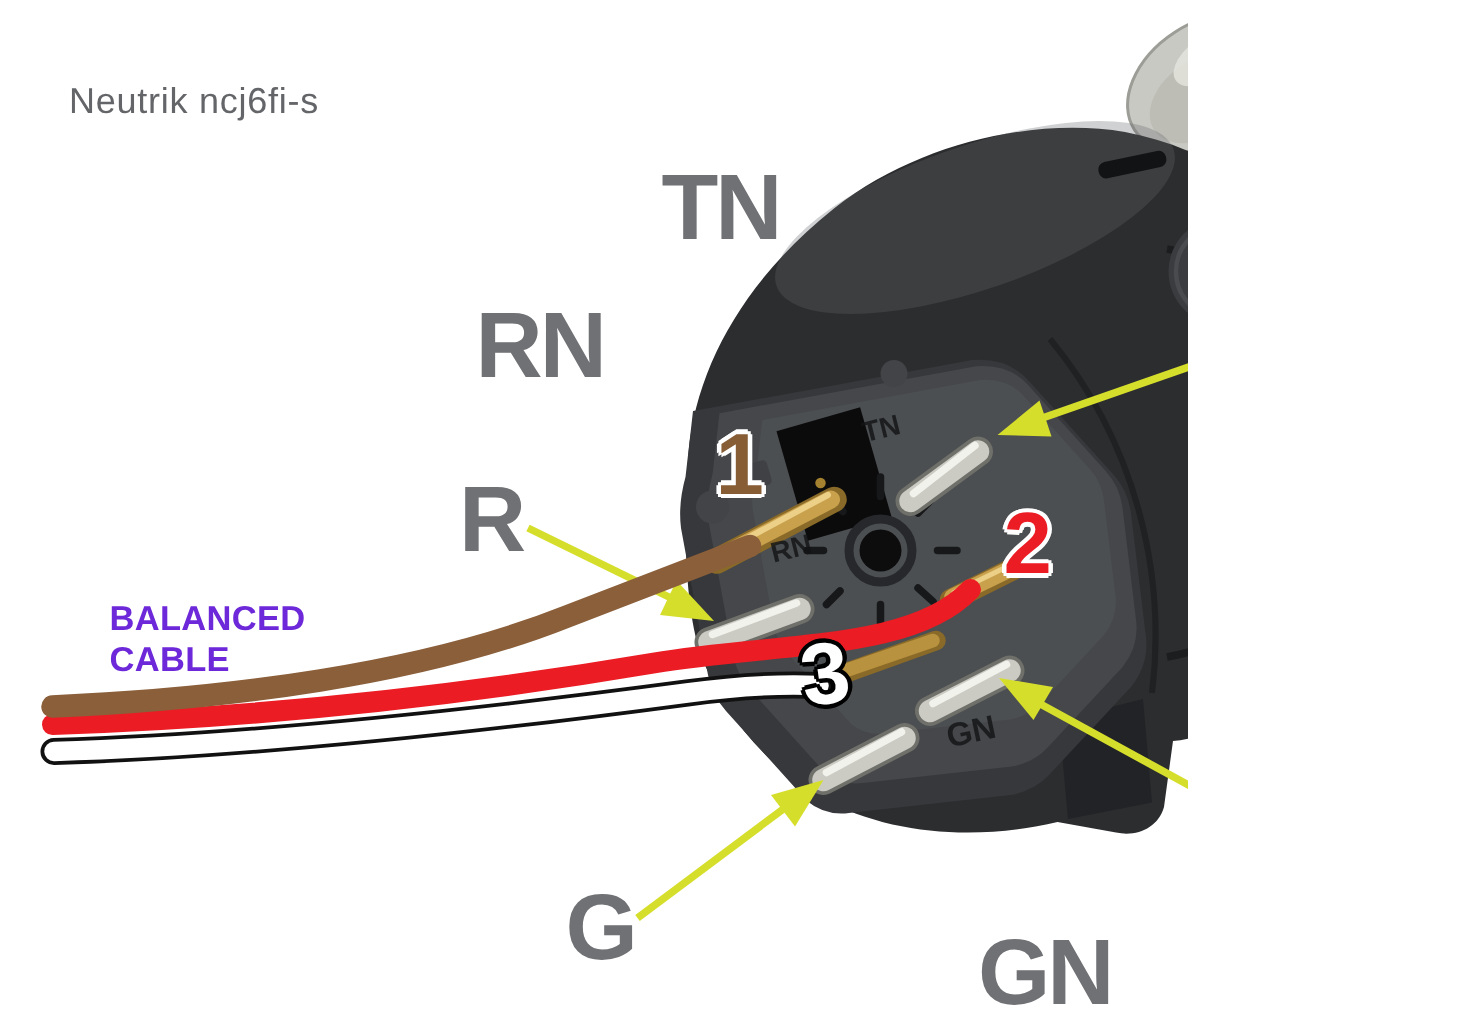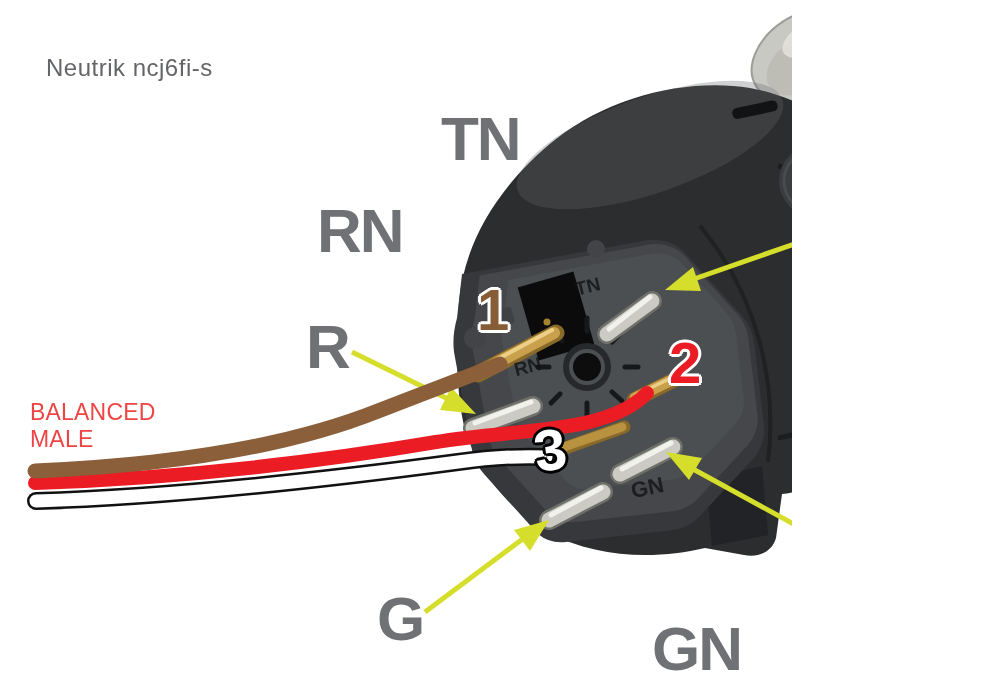--- a/index.html
+++ b/index.html
@@ -10,21 +10,21 @@
   .title{font-size:24px;font-weight:400;color:#646568;letter-spacing:.5px;}
   .lbl{font-size:62px;font-weight:700;color:#707174;letter-spacing:-2px;}
   .num{font-size:58px;font-weight:700;letter-spacing:-1px;}
   .num-brown{color:#875d36;}
   .num-red{color:#ec1c24;}
   .num-white{color:#ffffff;}
   .ow{text-shadow:3px 0 0 #fff,-3px 0 0 #fff,0 3px 0 #fff,0 -3px 0 #fff,
        2px 2px 0 #fff,-2px 2px 0 #fff,2px -2px 0 #fff,-2px -2px 0 #fff;}
   .ob{text-shadow:3px 0 0 #000,-3px 0 0 #000,0 3px 0 #000,0 -3px 0 #000,
        2px 2px 0 #000,-2px 2px 0 #000,2px -2px 0 #000,-2px -2px 0 #000;}
-  .cab{font-size:23px;font-weight:400;color:#ef4444;letter-spacing:.2px;}
+  .cab{font-size:23px;font-weight:700;color:#6d28d9;letter-spacing:.2px;margin-left:43px;}
   .dest{font-size:28px;font-weight:700;color:#000;letter-spacing:.2px;}
   .molded{position:absolute;font-weight:700;color:#131416;opacity:.82;line-height:1;}
 </style>
 <title>Neutrik ncj6fi-s</title></head>
 <body>
 
 <div id="stage">
 
   <svg id="art" width="984" height="684" viewBox="0 0 984 684">
 
@@ -174,15 +174,15 @@
 
   <div class="txt num num-brown ow" style="left:477px;top:281px;">1</div>
   <div class="txt num num-red ow" style="left:669px;top:334px;">2</div>
   <div class="txt num num-white ob" style="left:534px;top:421px;transform:rotate(-8deg);">3</div>
 
   <div class="molded" style="left:575px;top:277px;font-size:19px;transform:rotate(-14deg);">TN</div>
   <div class="molded" style="left:514px;top:357px;font-size:19px;transform:rotate(-14deg);">RN</div>
   <div class="molded" style="left:631px;top:477px;font-size:22px;transform:rotate(-12deg);">GN</div>
 
   <div class="txt cab" style="left:30px;top:401px;">BALANCED</div>
-  <div class="txt cab" style="left:30px;top:428px;">MALE</div>
+  <div class="txt cab" style="left:30px;top:428px;">CABLE</div>
 
 </div>
 
 </body></html>

